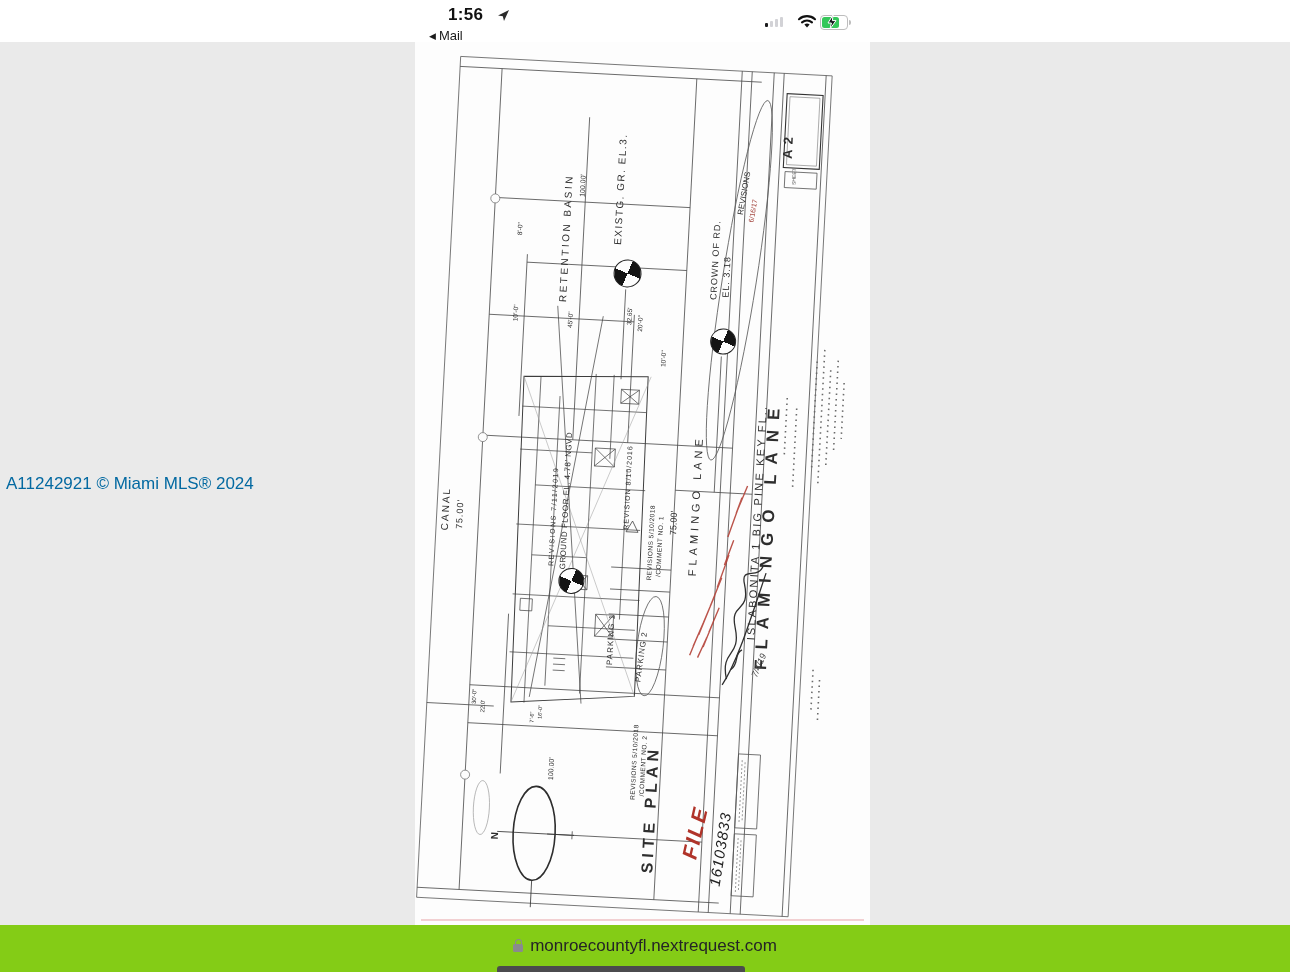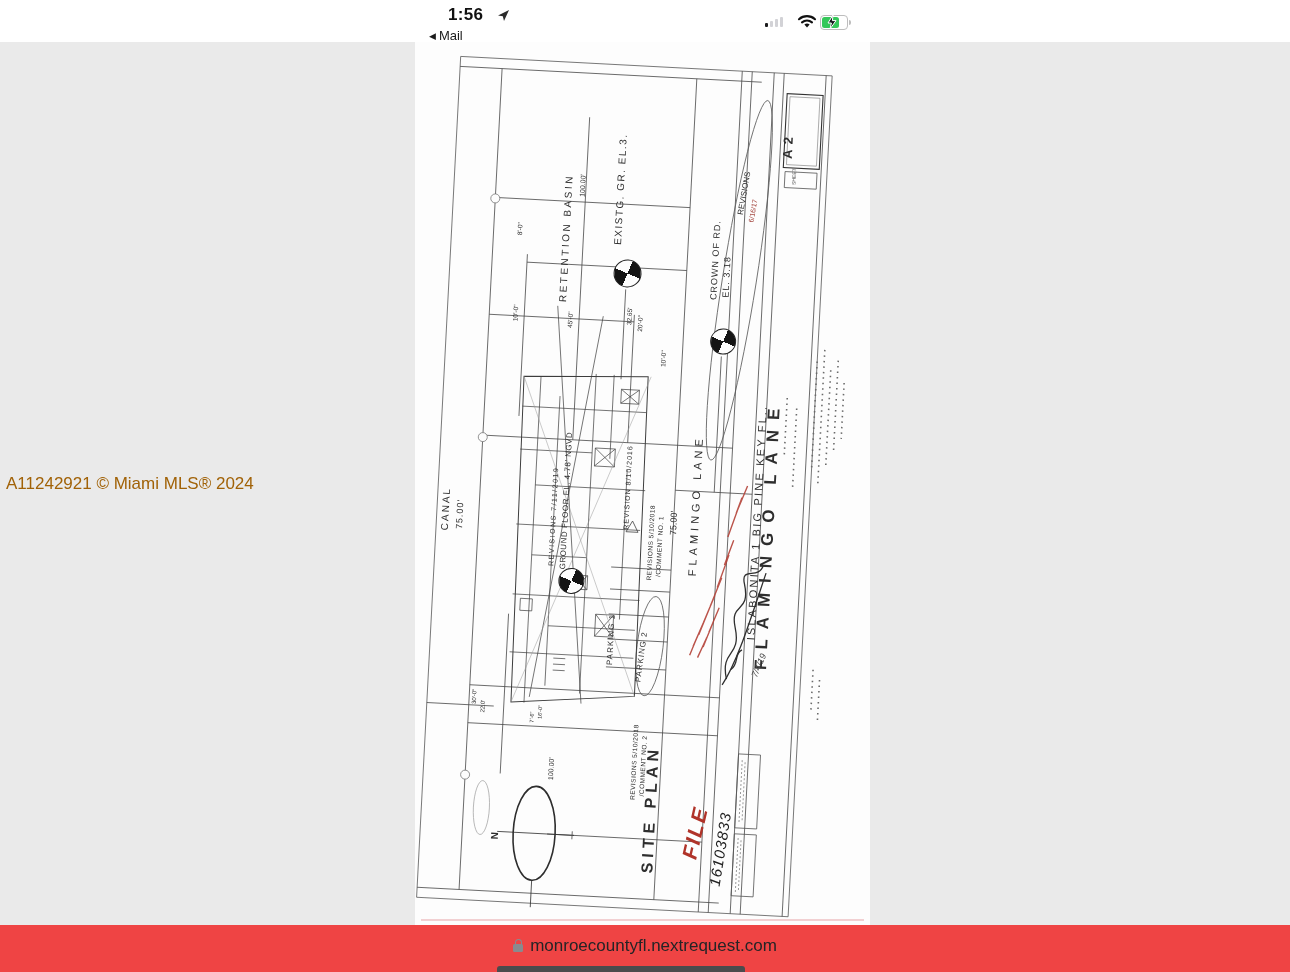--- a/index.html
+++ b/index.html
@@ -14,32 +14,32 @@
   .sig{position:absolute;left:765px;top:17px;display:flex;align-items:flex-end;gap:2px;}
   .sig i{display:block;width:3px;border-radius:1px;background:#d2d2d6;}
   .sig i.on{background:#1c1c1e;}
   .wifi{position:absolute;left:797px;top:14px;}
   .batt{position:absolute;left:820px;top:15px;width:26px;height:13px;border:1px solid #bdbdbd;border-radius:4px;background:#fff;}
   .batt .fill{position:absolute;left:1px;top:1px;bottom:1px;width:17px;background:#34c759;border-radius:2.5px;}
   .batt .bolt{position:absolute;left:5px;top:-1px;}
   .batt .tip{position:absolute;right:-4px;top:3.5px;width:2.5px;height:5px;background:#bdbdbd;border-radius:0 2px 2px 0;}
   
   .viewer{position:absolute;left:0;top:42px;width:1290px;height:883px;background:#eaeaea;}
-  .watermark{position:absolute;left:6px;top:432px;font-size:17px;color:#a16207;}
+  .watermark{position:absolute;left:6px;top:432px;font-size:17px;color:#0369a1;}
   .page{position:absolute;left:415px;top:0px;width:455px;height:883px;background:#fdfdfd;}
   .pinkline{position:absolute;left:6px;top:877px;width:443px;height:2px;background:#f0c8ca;opacity:.85;}
   .tilt{position:absolute;left:38px;top:8px;width:410px;height:852px;transform:rotate(3deg);transform-origin:0 0;}
   .lw{position:absolute;left:0;top:0;}
   
   .vlabel{position:absolute;white-space:nowrap;line-height:1;color:#2e2e2e;
           transform-origin:0 100%;transform:rotate(-90deg);}
   .bm{position:absolute;border-radius:50%;border:1px solid #222;
       background:conic-gradient(from 20deg,#141414 0 25%,#fdfdfd 0 50%,#141414 0 75%,#fdfdfd 0);}
   
-  .urlbar{position:absolute;left:0;top:925px;width:1290px;height:47px;background:#ef4444;}
+  .urlbar{position:absolute;left:0;top:925px;width:1290px;height:47px;background:#84cc16;}
   .urlrow{position:absolute;left:0;top:11px;width:100%;display:flex;justify-content:center;align-items:center;gap:7px;}
   .url{font-size:17px;color:#242426;}
   .lock{width:10px;height:8px;background:#8a8a8e;border-radius:1.5px;position:relative;margin-top:3px;}
   .lock:before{content:"";position:absolute;left:1.5px;top:-5px;width:7px;height:7px;border:1.6px solid #8a8a8e;
                border-bottom:none;border-radius:4px 4px 0 0;box-sizing:border-box;}
   .pill{position:absolute;left:497px;top:966px;width:248px;height:6px;background:#4b4b4d;border-radius:3px 3px 0 0;}
 </style>
 </head>
 <body>
 

